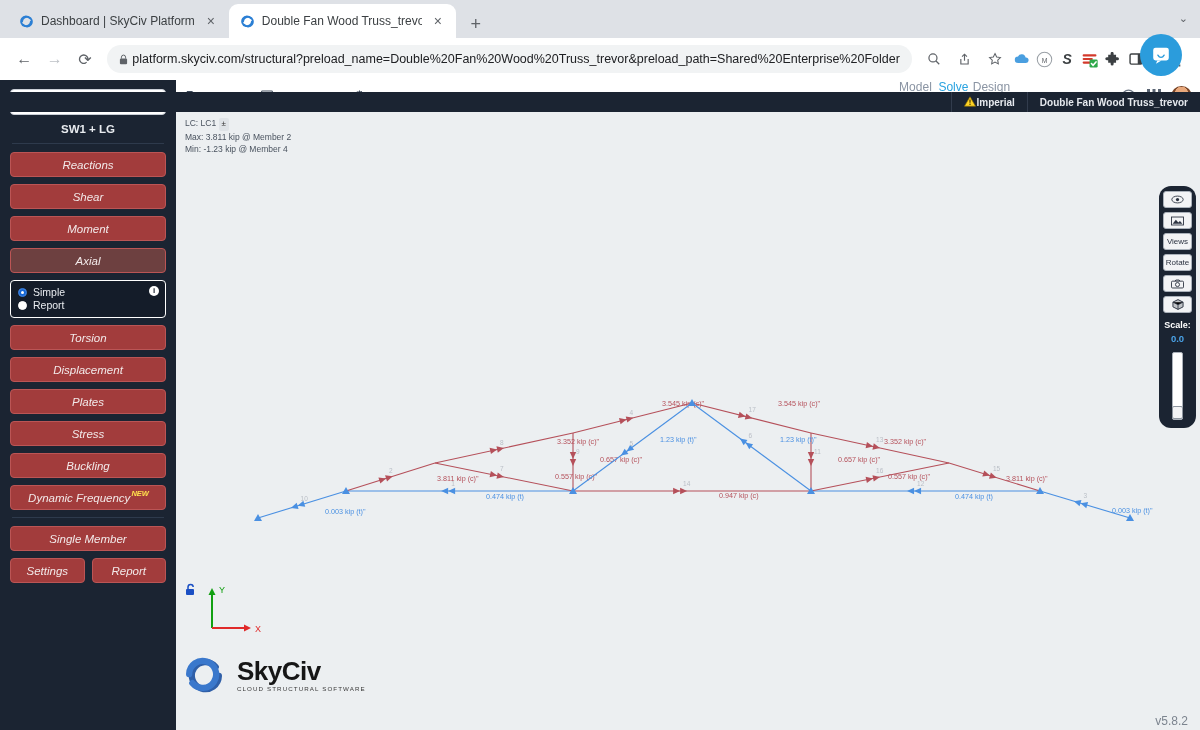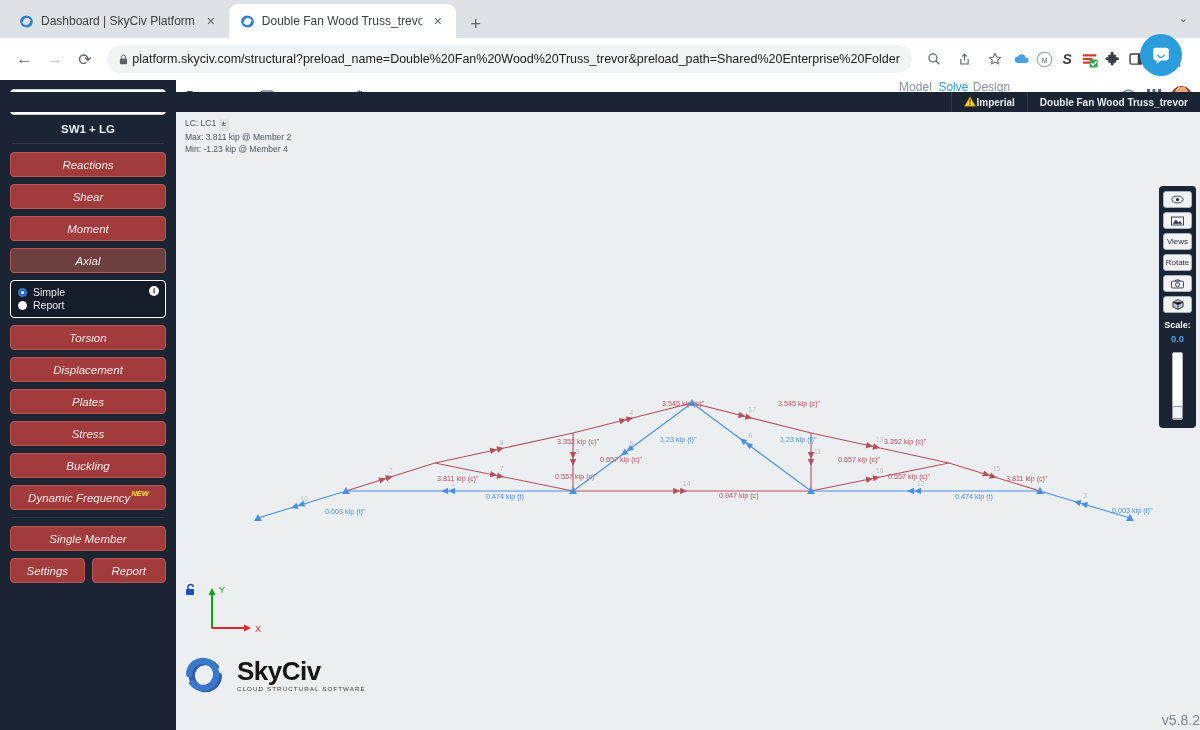--- a/index.html
+++ b/index.html
@@ -103,26 +103,26 @@
     background: #eceff1; overflow: hidden; text-decoration: underline;
   }
   #lc-info { position: absolute; left: 9px; top: 5px; font-size: 8.5px; color: #49525e; line-height: 12.5px; }
   #lc-info .pm { display: inline-block; background: #dfe3e7; border-radius: 2px; padding: 0 3px; font-size: 8px; color: #333; }
   #unlock-ic { position: absolute; left: 9px; top: 471px; color: #1a4fc4; font-size: 11px; }
   #axes { position: absolute; left: 30px; top: 468px; }
   #logo { position: absolute; left: 10px; top: 545px; display: flex; align-items: center; gap: 15px; }
   #logo-text { line-height: 1; }
   #logo-name { font-size: 26px; font-weight: bold; color: #161616; letter-spacing: -0.5px; }
   #logo-sub { font-size: 6.2px; letter-spacing: 1.1px; color: #3a3a3a; margin-top: 2px; }
-  #version { position: absolute; right: 0; bottom: 2px; font-size: 14px; color: #7c848f; }
+  #version { position: absolute; right: 12px; bottom: 2px; font-size: 12px; color: #7c848f; }
 
   
   #view-tb {
     position: absolute; right: 4px; top: 106px; width: 37px; background: #1b2432;
-    border-radius: 4px; padding: 5px 4px 8px; display: flex; flex-direction: column;
+    border-radius: 12px; padding: 5px 4px 8px; display: flex; flex-direction: column;
     align-items: center; gap: 4px; z-index: 5;
   }
   .vbtn {
     width: 29px; height: 17px; background: #f2f3f5; border: 1px solid #aab1ba; border-radius: 3px;
     display: flex; align-items: center; justify-content: center; font-size: 8px; color: #2b3240;
   }
   #scale-label { font-size: 9px; font-weight: bold; color: #fff; margin-top: 3px; }
   #scale-val { font-size: 9.5px; font-weight: bold; color: #4aa3e8; line-height: 10px; }
   #slider-track { width: 11px; height: 68px; background: #fff; border: 1px solid #aab1ba;
                   border-radius: 2px; margin-top: 4px; position: relative; }

